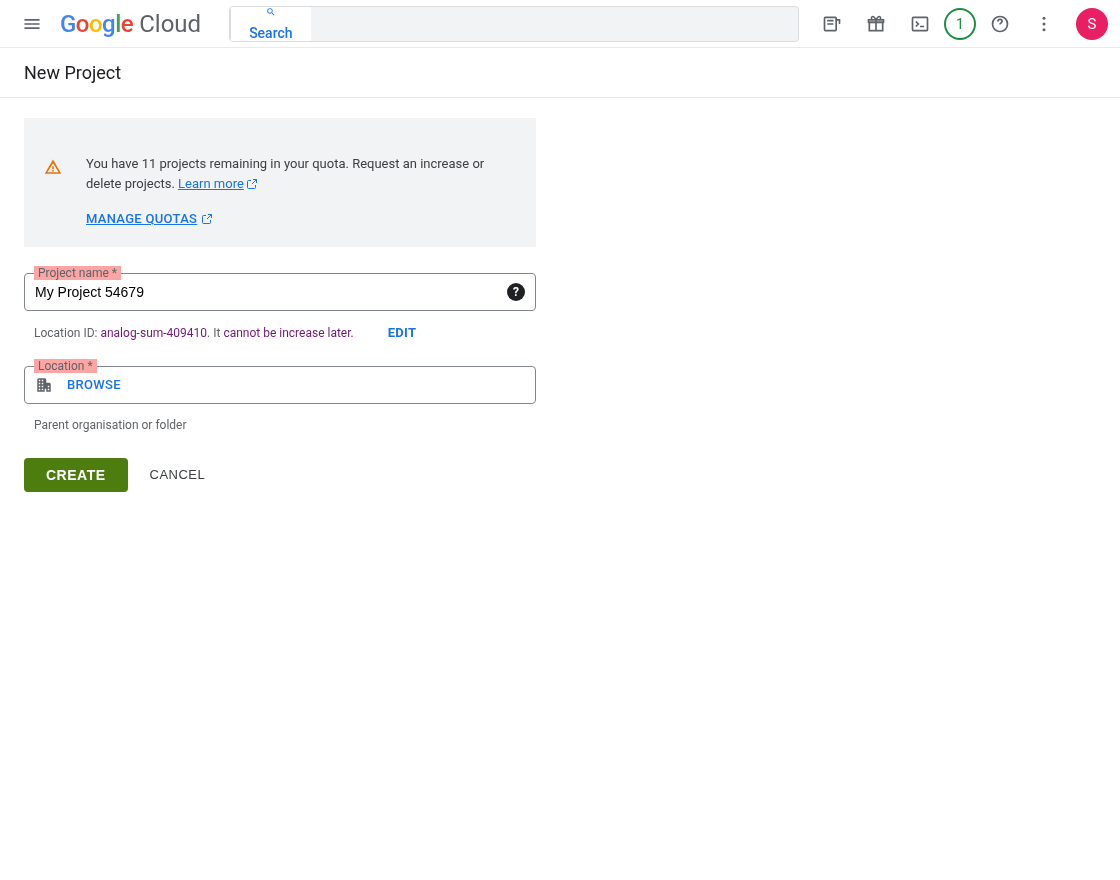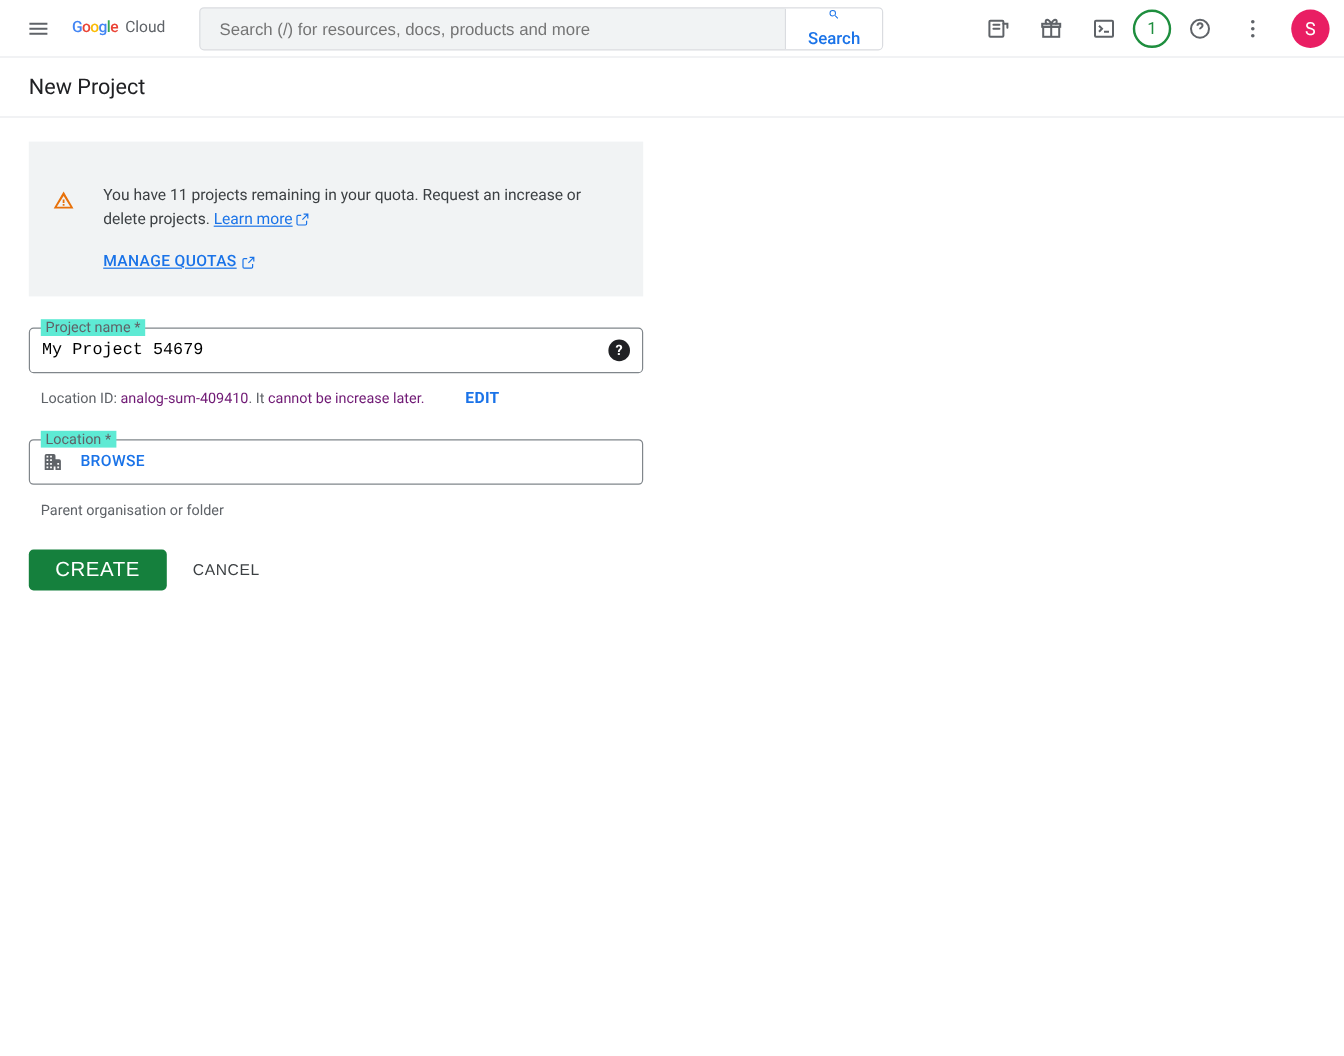--- a/index.html
+++ b/index.html
@@ -31,21 +31,21 @@
     cursor: pointer;
     color: #5f6368;
   }
   .logo {
     display: flex;
     align-items: center;
     gap: 4px;
     margin-left: 0px;
     margin-right: 20px;
     cursor: pointer;
-    font-size: 13px;
+    font-size: 24px;
   }
   .logo .google {
     font-weight: 500;
     letter-spacing: -0.5px;
   }
   .logo .g1 { color: #4285F4; }
   .logo .g2 { color: #EA4335; }
   .logo .g3 { color: #FBBC05; }
   .logo .g4 { color: #4285F4; }
   .logo .g5 { color: #34A853; }
@@ -160,41 +160,40 @@
   }
   
   .field {
     position: relative;
     margin-bottom: 8px;
   }
   .field-label {
     position: absolute;
     top: -7px;
     left: 10px;
-    background: #5eead4;
+    background: #fca5a5;
     padding: 0 4px;
     font-size: 12px;
     color: #5f6368;
   }
   .field-box {
     display: flex;
     align-items: center;
     border: 1px solid #80868b;
     border-radius: 4px;
     height: 38px;
     padding: 0 10px;
     gap: 8px;
   }
   .field-box input {
     flex: 1;
     border: none;
     outline: none;
     font-size: 14px;
     background: transparent;
-    font-family: Liberation Mono, monospace;
   }
   .help-icon {
     width: 18px;
     height: 18px;
     border-radius: 50%;
     background: #202124;
     color: #fff;
     display: flex;
     align-items: center;
     justify-content: center;
@@ -229,28 +228,28 @@
   .org-icon { color: #5f6368; display:flex; }
   .loc-text { font-size: 14px; color: #202124; flex:1; }
   
   .actions {
     display: flex;
     gap: 22px;
     margin-top: 26px;
     align-items: center;
   }
   .btn-primary {
-    background: #15803d;
+    background: #4d7c0f;
     color: #fff;
     border: none;
     border-radius: 4px;
     height: 34px;
     padding: 0 22px;
-    font-size: 17px;
-    font-weight: 400;
+    font-size: 14px;
+    font-weight: 700;
     letter-spacing: 0.5px;
     cursor: pointer;
   }
   .btn-flat {
     background: none;
     border: none;
     color: #3c4043;
     font-size: 13px;
     font-weight: 500;
     letter-spacing: 0.5px;
@@ -265,21 +264,20 @@
   <div class="icon-btn">
     <svg width="20" height="20" viewBox="0 0 24 24" fill="#5f6368">
         <path d="M3 6h18v2H3V6zm0 5h18v2H3v-2zm0 5h18v2H3v-2z"></path>
       </svg>
   </div>
   <div class="logo">
     <span class="google"><span class="g1">G</span><span class="g2">o</span><span class="g3">o</span><span class="g4">g</span><span class="g5">l</span><span class="g6">e</span></span>
     <span class="cloud">Cloud</span>
   </div>
   <div class="search-wrap">
-    <input class="search-input" type="text" placeholder="Search (/) for resources, docs, products and more" style="">
     <div class="search-btn">
       <svg width="16" height="16" viewBox="0 0 24 24" fill="#1a73e8">
           <path d="M15.5 14h-.79l-.28-.27A6.471 6.471 0 0016 9.5 6.5 6.5 0 109.5 16a6.471 6.471 0 004.23-1.57l.27.28v.79l5 4.99L20.49 19l-4.99-5zM9.5 14A4.5 4.5 0 119.5 5a4.5 4.5 0 010 9z"></path>
         </svg>
       <span>Search</span>
     </div>
   </div>
   <div class="topbar-right">
     <div class="icon-btn">
       <svg width="20" height="20" viewBox="0 0 24 24" fill="none" stroke="#5f6368" stroke-width="2">

